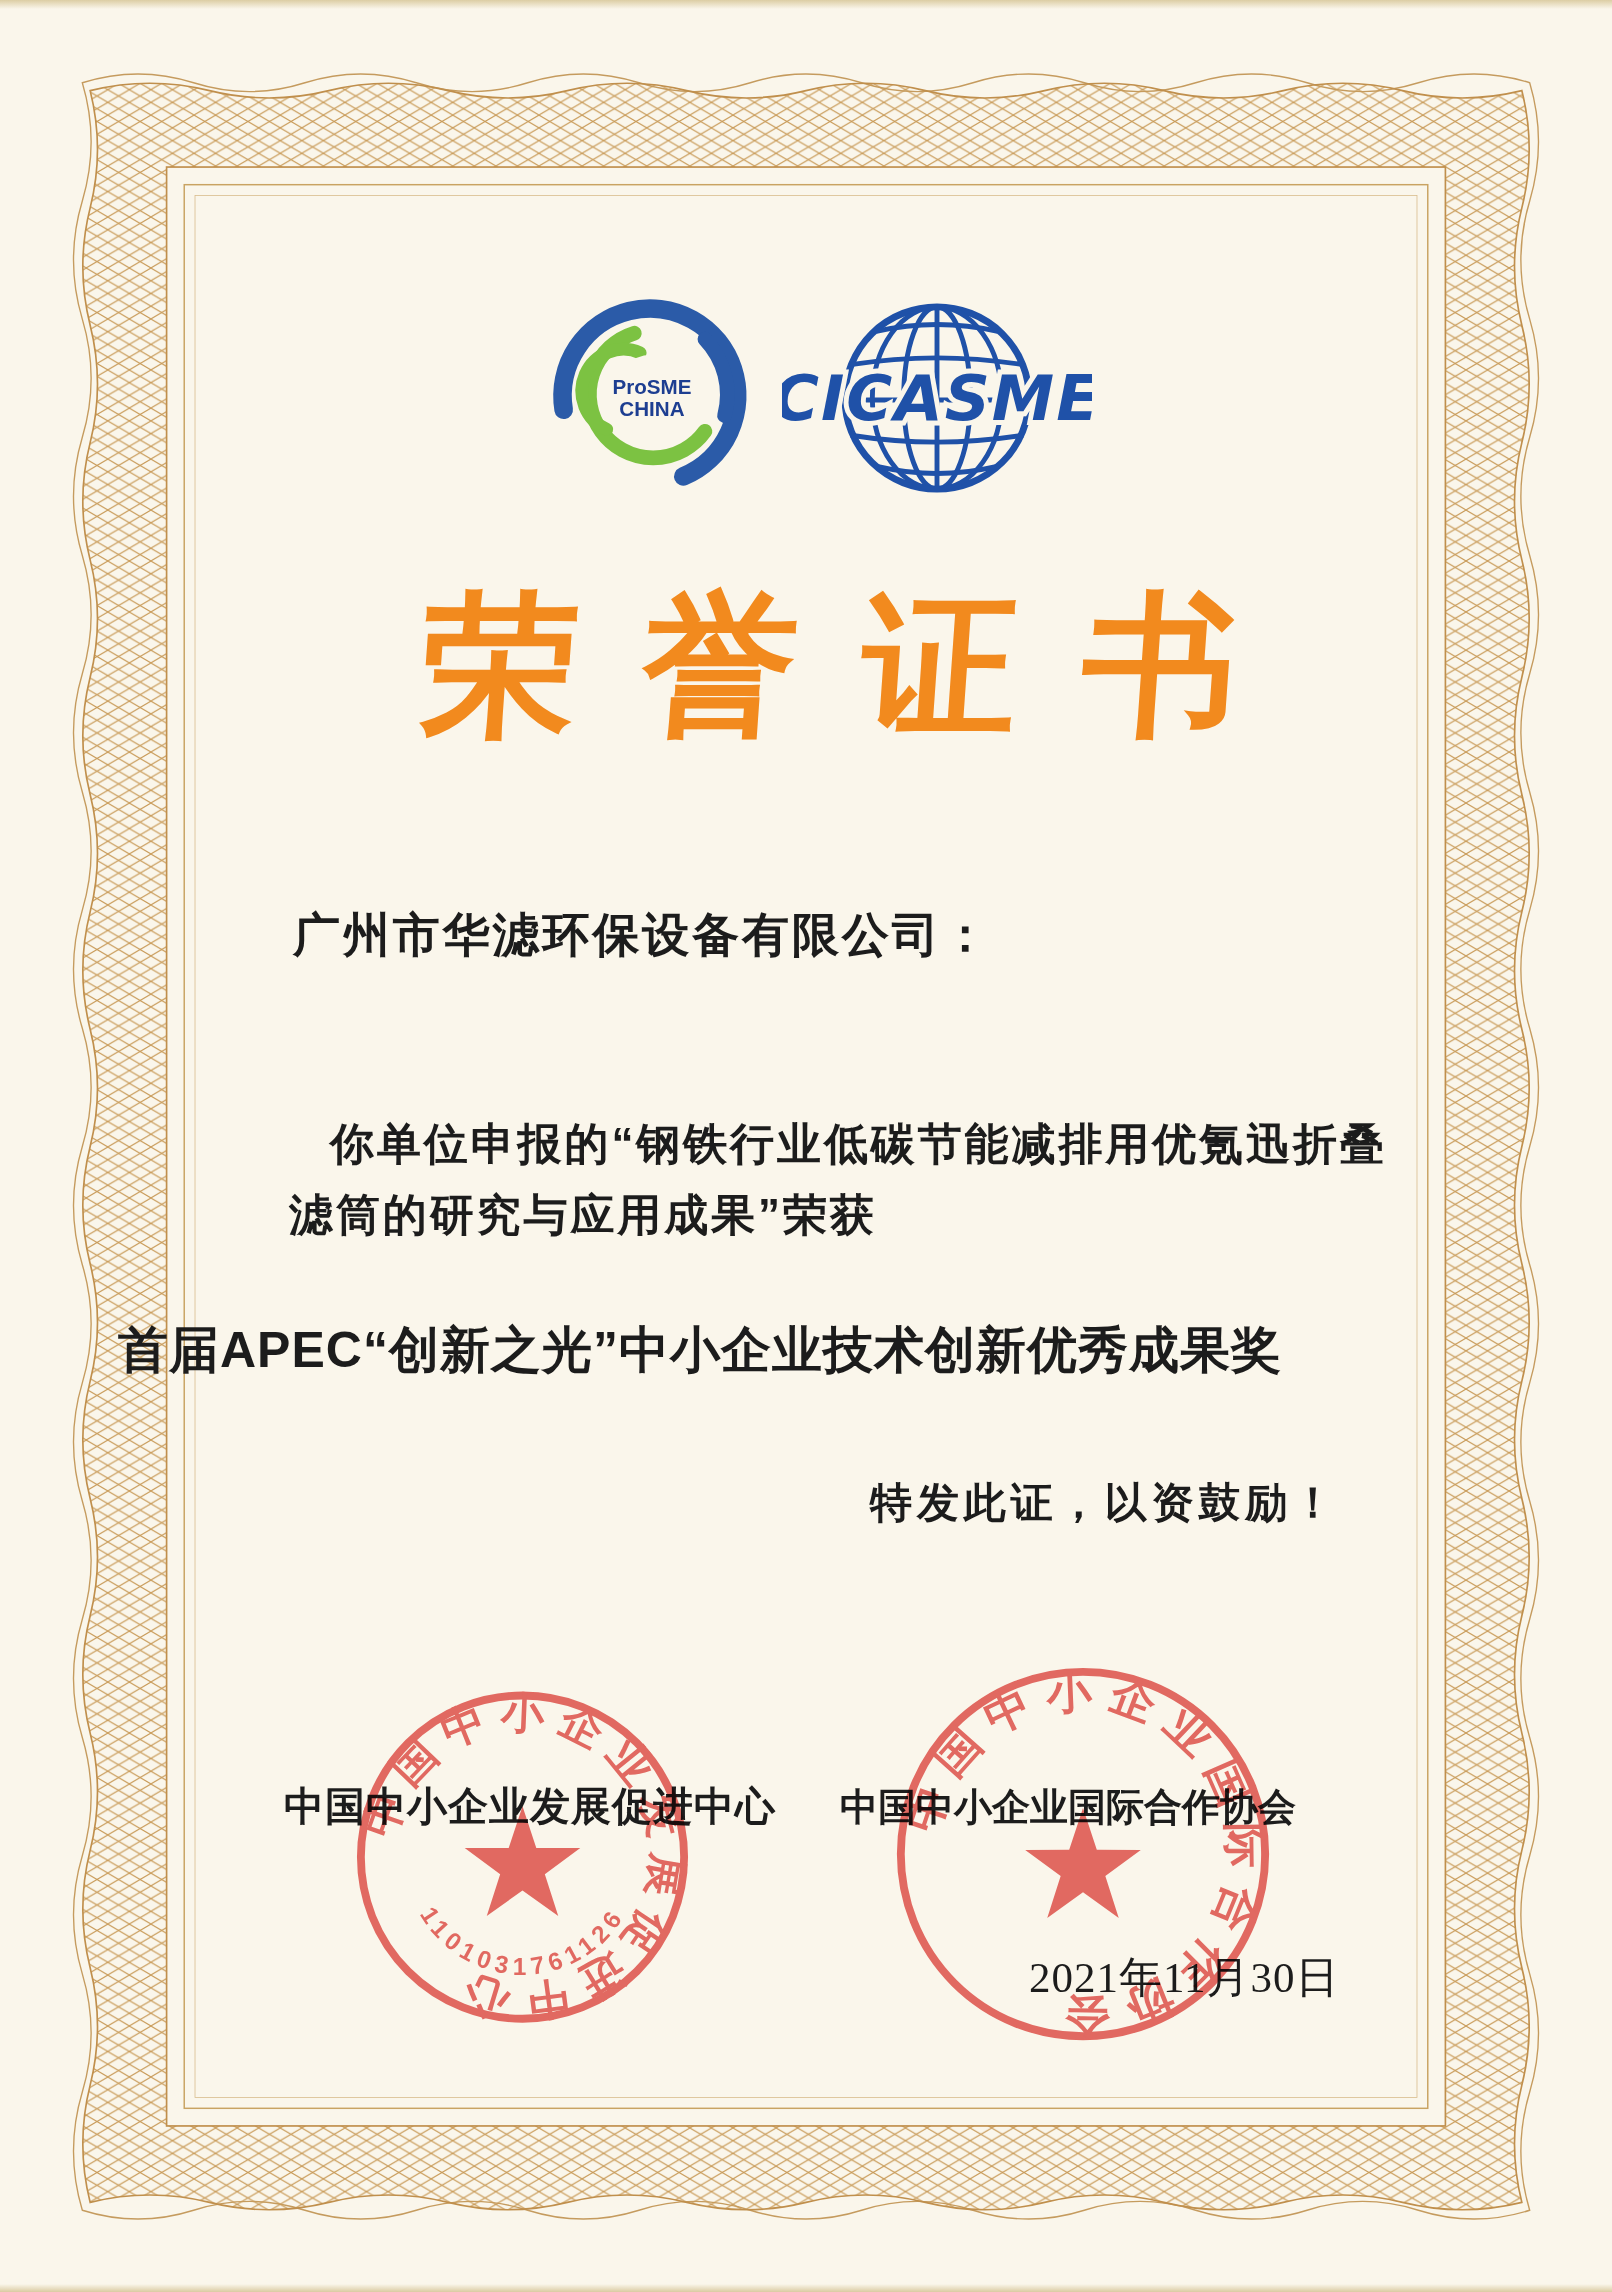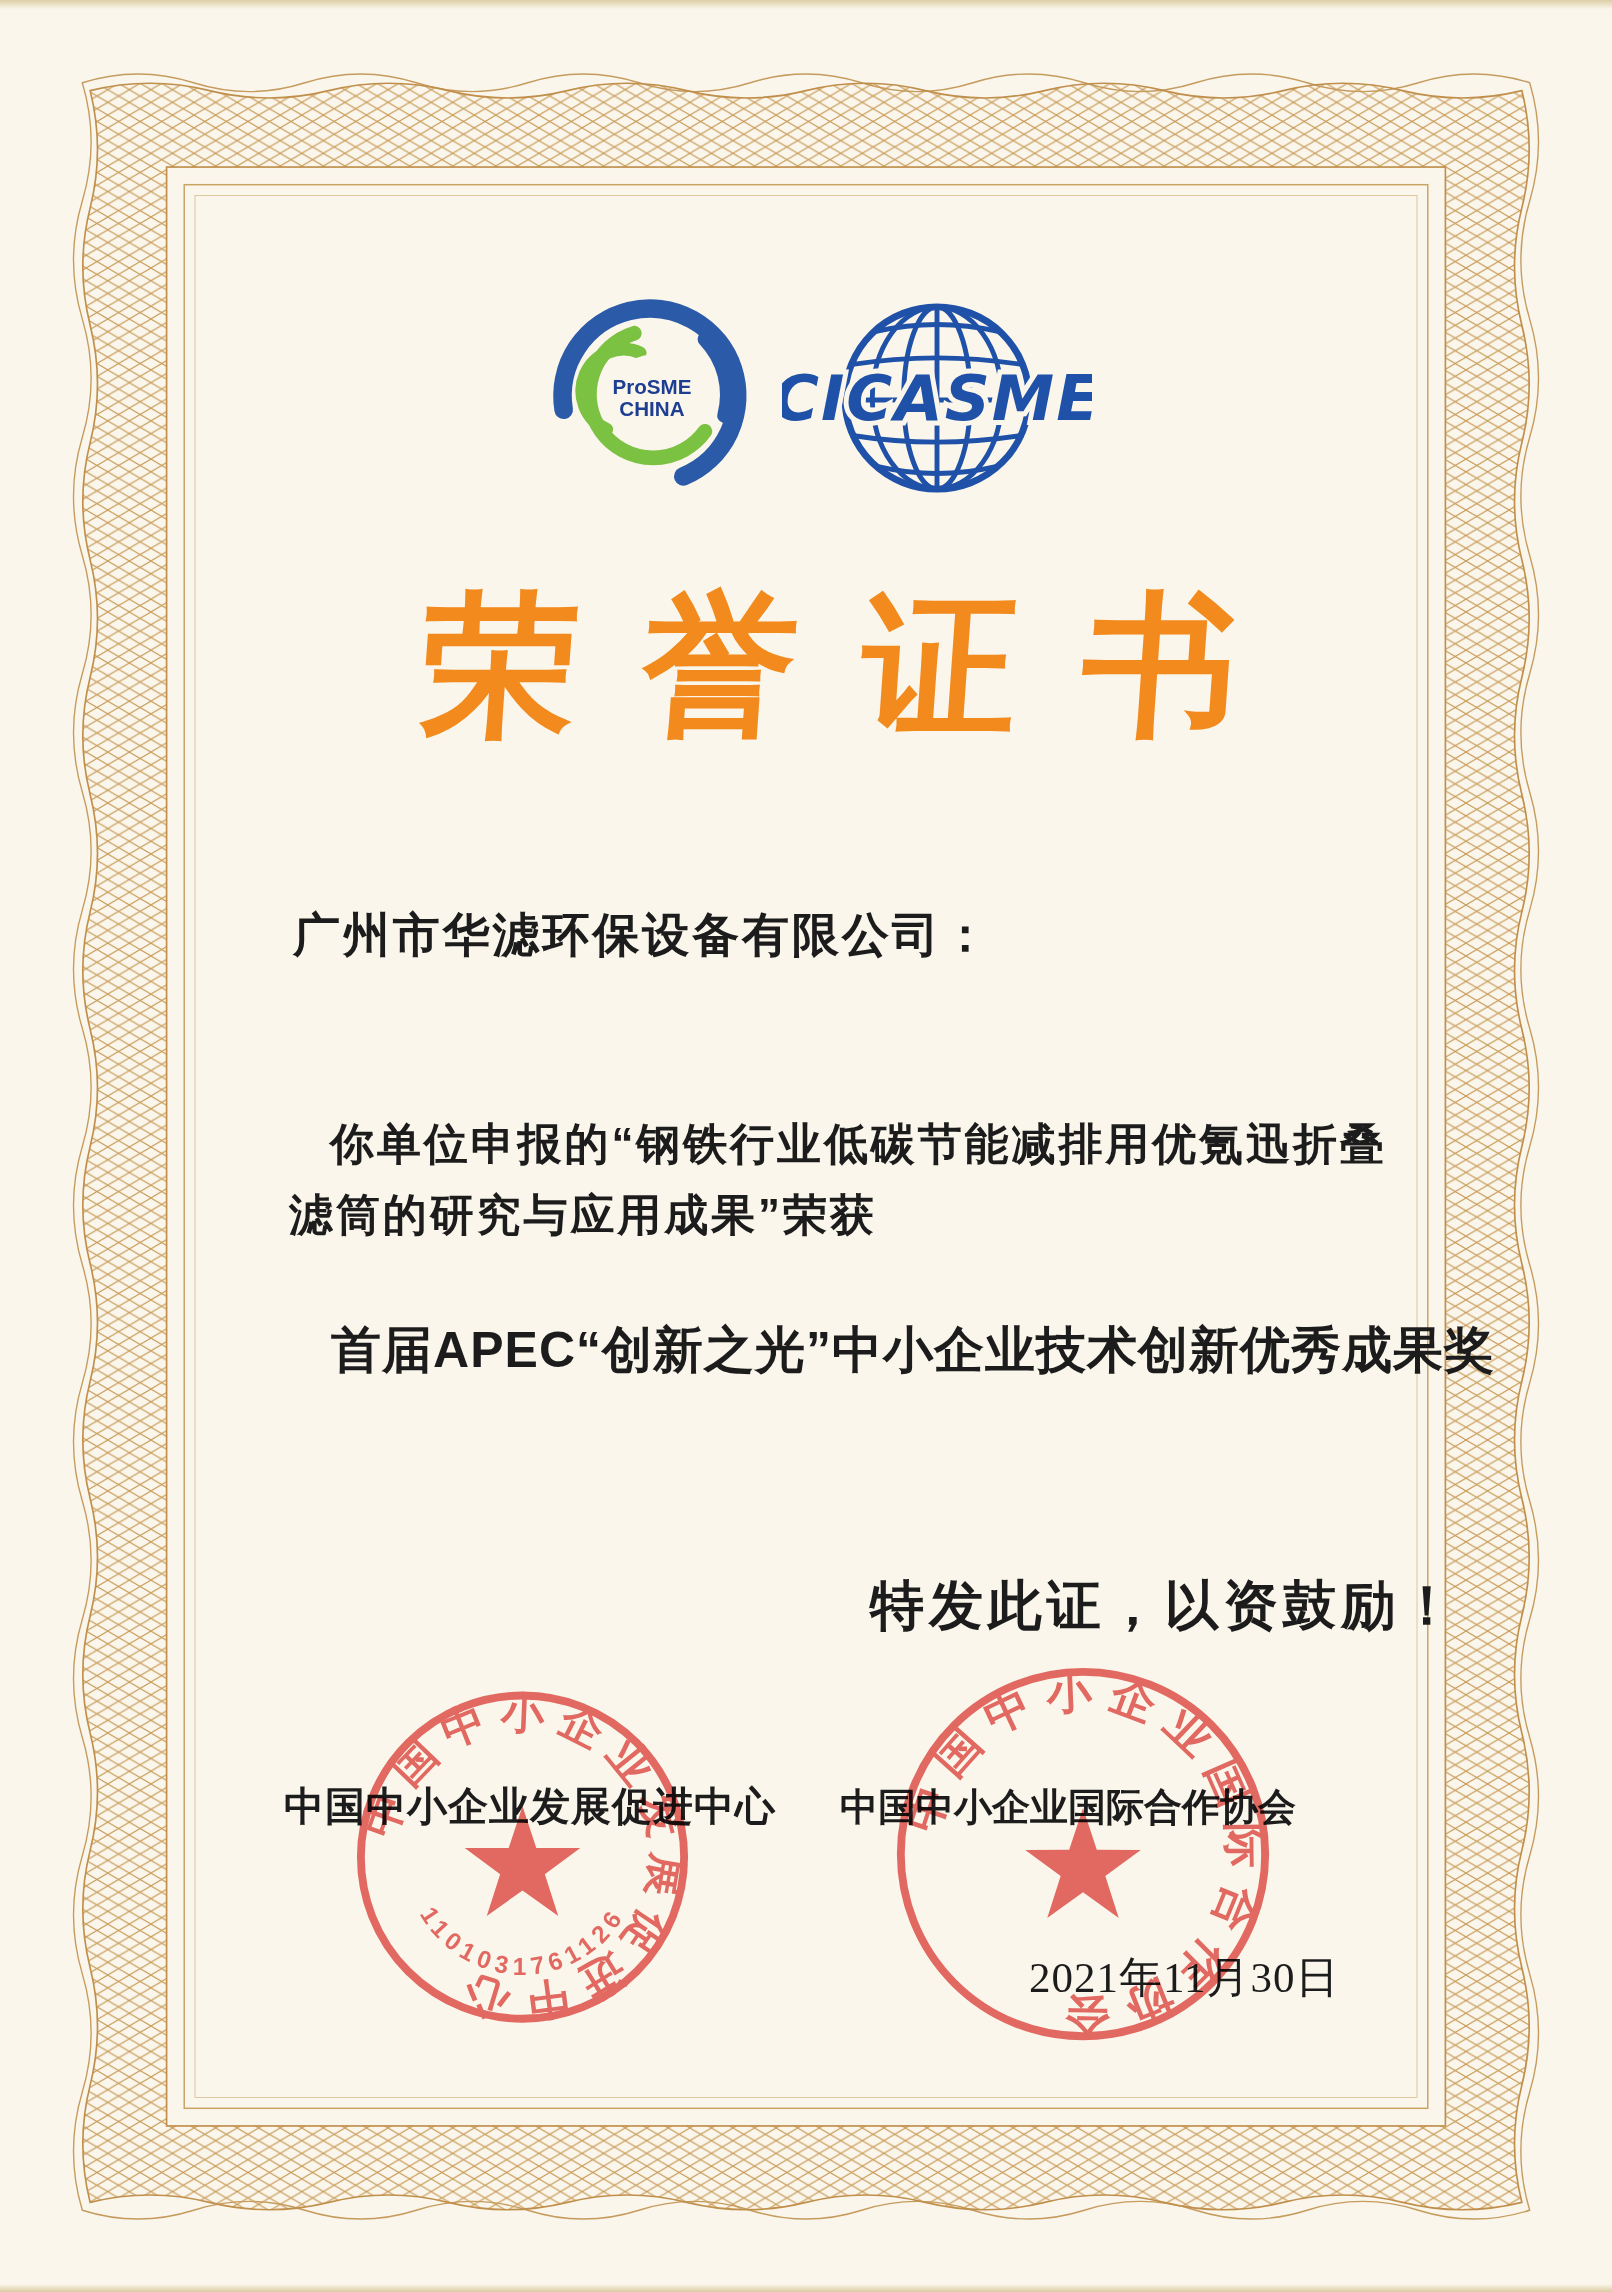--- a/index.html
+++ b/index.html
@@ -14,22 +14,22 @@
   svg.full{left:0;top:0;width:1612px;height:2293px;}
   .title{
     left:0;top:567px;width:100%;text-align:center;
     font-family:"DejaVu Serif","Liberation Serif",serif;font-weight:900;
     font-size:155px;line-height:196px;letter-spacing:65px;text-indent:65px;
     transform:skewX(-4deg);
   }
   .recipient{left:293px;top:904px;font-size:47px;font-weight:700;letter-spacing:2.9px;}
   .body-line1{left:330px;top:1115px;font-size:44px;font-weight:600;letter-spacing:2.9px;}
   .body-line2{left:289px;top:1186px;font-size:44px;font-weight:600;letter-spacing:2.9px;}
-  .award{left:118px;top:1317px;width:1377px;text-align:right;font-size:50px;font-weight:800;letter-spacing:1px;}
-  .closing{left:870px;top:1570px;font-size:54px;font-weight:700;letter-spacing:4.9px;font-family:Liberation Serif, serif;}
+  .award{left:118px;top:1317px;width:1377px;text-align:left;font-size:50px;font-weight:800;letter-spacing:1px;}
+  .closing{left:870px;top:1475px;font-size:42px;font-weight:700;letter-spacing:4.9px;font-family:Liberation Serif, serif;}
   .issuer-left{left:284px;top:1779px;font-size:40px;font-weight:700;letter-spacing:1px;}
   .issuer-right{left:840px;top:1782px;font-size:38px;font-weight:700;letter-spacing:0px;}
   .date{left:1029px;top:1949px;font-size:43px;font-weight:500;letter-spacing:1px;font-family:Liberation Serif, serif;}
   .stamp{mix-blend-mode:multiply;opacity:.85;}
   .ring-text{font-family:"Liberation Sans",sans-serif;font-weight:700;}
 </style>
 </head>
 <body>
 
 <div class="cert">

